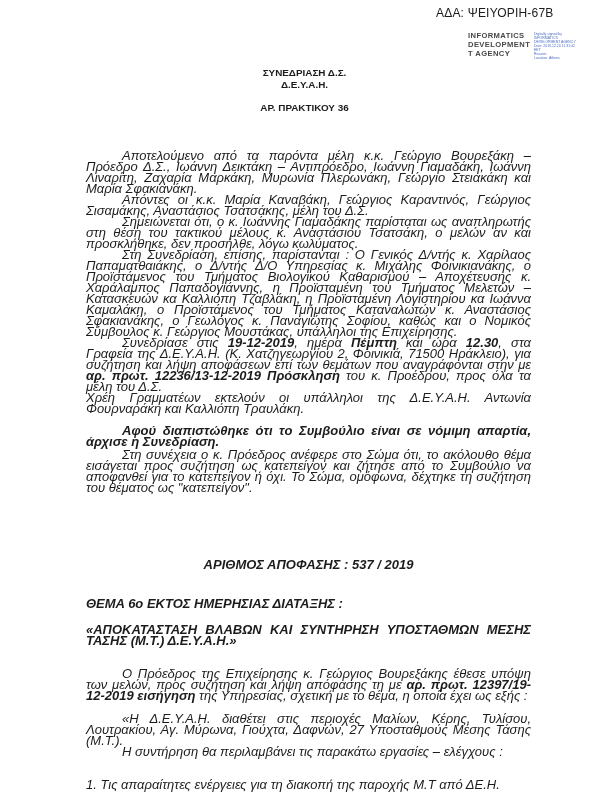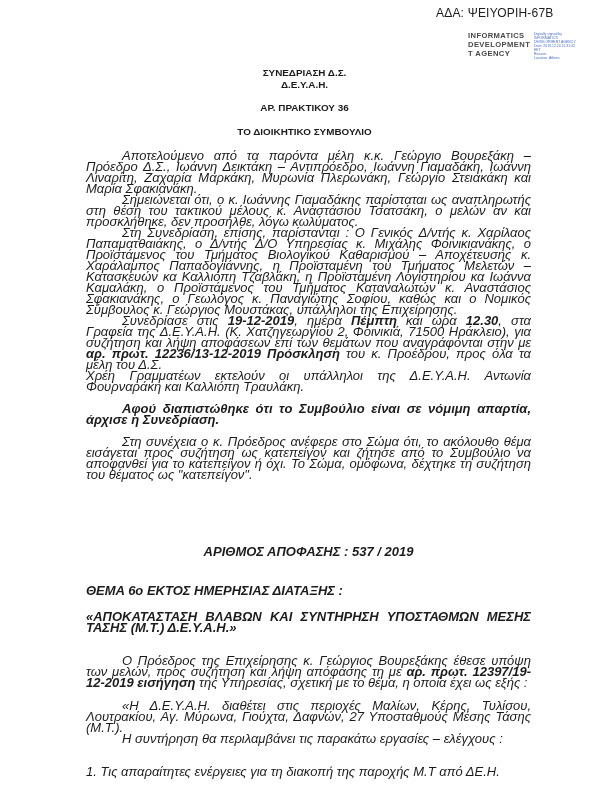--- a/index.html
+++ b/index.html
@@ -94,31 +94,31 @@
         <div>EET</div>
         <div>Reason:</div>
         <div>Location: Athens</div>
       </div>
   </div>
 
   <div class="titles">
     <div>ΣΥΝΕΔΡΙΑΣΗ Δ.Σ.</div>
     <div>Δ.Ε.Υ.Α.Η.</div>
     <div class="gap1">ΑΡ. ΠΡΑΚΤΙΚΟΥ 36</div>
-    <div class="gap2">ΤΟ ΔΙΟΙΚΗΤΙΚΟ ΣΥΜΒΟΥΛΙΟ</div>
   </div>
 
   <div class="docbody" id="doc-body">
       <p class="para indent"><span>Αποτελούμενο από τα παρόντα μέλη κ.κ. Γεώργιο Βουρεξάκη – Πρόεδρο Δ.Σ., Ιωάννη Δεικτάκη – Αντιπρόεδρο, Ιωάννη Γιαμαδάκη, Ιωάννη Λιναρίτη, Ζαχαρία Μαρκάκη, Μυρωνία Πλερωνάκη, Γεώργιο Στειακάκη και Μαρία Σφακιανάκη.</span></p>
+      <p class="para indent"><span>Απόντες οι κ.κ. Μαρία Καναβάκη, Γεώργιος Καραντινός, Γεώργιος Σισαμάκης, Αναστάσιος Τσατσάκης, μέλη του Δ.Σ.</span></p>
       <p class="para indent"><span>Σημειώνεται ότι, ο κ. Ιωάννης Γιαμαδάκης παρίσταται ως αναπληρωτής στη θέση του τακτικού μέλους κ. Αναστάσιου Τσατσάκη, ο μελών αν και προσκλήθηκε, δεν προσήλθε, λόγω κωλύματος.</span></p>
       <p class="para indent"><span>Στη Συνεδρίαση, επίσης, παρίστανται : Ο Γενικός Δ/ντής κ. Χαρίλαος Παπαματθαιάκης, ο Δ/ντής Δ/Ο Υπηρεσίας κ. Μιχάλης Φοινικιανάκης, ο Προϊστάμενος του Τμήματος Βιολογικού Καθαρισμού – Αποχέτευσης κ. Χαράλαμπος Παπαδογιάννης, η Προϊσταμένη του Τμήματος Μελετών – Κατασκευών κα Καλλιόπη Τζαβλάκη, η Προϊσταμένη Λογιστηρίου κα Ιωάννα Καμαλάκη, ο Προϊστάμενος του Τμήματος Καταναλωτών κ. Αναστάσιος Σφακιανάκης, ο Γεωλόγος κ. Παναγιώτης Σοφίου, καθώς και ο Νομικός Σύμβουλος κ. Γεώργιος Μουστάκας, υπάλληλοι της Επιχείρησης.</span></p>
       <p class="para indent"><span>Συνεδρίασε στις </span><span style="font-weight: bold;">19-12-2019</span><span>, ημέρα </span><span style="font-weight: bold;">Πέμπτη</span><span> και ώρα </span><span style="font-weight: bold;">12.30</span><span>, στα Γραφεία της Δ.Ε.Υ.Α.Η. (Κ. Χατζηγεωργίου 2, Φοινικιά, 71500 Ηράκλειο), για συζήτηση και λήψη αποφάσεων επί των θεμάτων που αναγράφονται στην με </span><span style="font-weight: bold;">αρ. πρωτ. 12236/13-12-2019 Πρόσκληση</span><span> του κ. Προέδρου, προς όλα τα μέλη του Δ.Σ.</span></p>
       <p class="para"><span>Χρέη Γραμματέων εκτελούν οι υπάλληλοι της Δ.Ε.Υ.Α.Η. Αντωνία Φουρναράκη και Καλλιόπη Τραυλάκη.</span></p>
       <p class="para indent bold" style="margin-top: 11px;"><span>Αφού διαπιστώθηκε ότι το Συμβούλιο είναι σε νόμιμη απαρτία, άρχισε η Συνεδρίαση.</span></p>
-      <p class="para indent" style="margin-top: 11px;"><span>Στη συνέχεια ο κ. Πρόεδρος ανέφερε στο Σώμα ότι, το ακόλουθο θέμα εισάγεται προς συζήτηση ως κατεπείγον και ζήτησε από το Συμβούλιο να αποφανθεί για το κατεπείγον ή όχι. Το Σώμα, ομόφωνα, δέχτηκε τη συζήτηση του θέματος ως "κατεπείγον".</span></p>
+      <p class="para indent" style="margin-top: 2px;"><span>Στη συνέχεια ο κ. Πρόεδρος ανέφερε στο Σώμα ότι, το ακόλουθο θέμα εισάγεται προς συζήτηση ως κατεπείγον και ζήτησε από το Συμβούλιο να αποφανθεί για το κατεπείγον ή όχι. Το Σώμα, ομόφωνα, δέχτηκε τη συζήτηση του θέματος ως "κατεπείγον".</span></p>
       <p class="para bold" style="text-align: center; margin-top: 66px;"><span>ΑΡΙΘΜΟΣ ΑΠΟΦΑΣΗΣ : 537 / 2019</span></p>
       <p class="para bold" style="text-align: left; margin-top: 28px;"><span>ΘΕΜΑ 6ο ΕΚΤΟΣ ΗΜΕΡΗΣΙΑΣ ΔΙΑΤΑΞΗΣ :</span></p>
       <p class="para bold" style="margin-top: 15px;"><span>«ΑΠΟΚΑΤΑΣΤΑΣΗ ΒΛΑΒΩΝ ΚΑΙ ΣΥΝΤΗΡΗΣΗ ΥΠΟΣΤΑΘΜΩΝ ΜΕΣΗΣ ΤΑΣΗΣ (Μ.Τ.) Δ.Ε.Υ.Α.Η.»</span></p>
       <p class="para indent" style="margin-top: 22px;"><span>Ο Πρόεδρος της Επιχείρησης κ. Γεώργιος Βουρεξάκης έθεσε υπόψη των μελών, προς συζήτηση και λήψη απόφασης τη με </span><span style="font-weight: bold;">αρ. πρωτ. 12397/19-12-2019 εισήγηση</span><span> της Υπηρεσίας, σχετική με το θέμα, η οποία έχει ως εξής :</span></p>
       <p class="para indent" style="margin-top: 12px;"><span>«Η Δ.Ε.Υ.Α.Η. διαθέτει στις περιοχές Μαλίων, Κέρης, Τυλίσου, Λουτρακίου, Αγ. Μύρωνα, Γιούχτα, Δαφνών, 27 Υποσταθμούς Μέσης Τάσης (Μ.Τ.).</span></p>
       <p class="para indent"><span>Η συντήρηση θα περιλαμβάνει τις παρακάτω εργασίες – ελέγχους :</span></p>
       <p class="para" style="margin-top: 22px;"><span>1. Τις απαραίτητες ενέργειες για τη διακοπή της παροχής Μ.Τ από ΔΕ.Η.</span></p>
     </div>
 
 </div>

